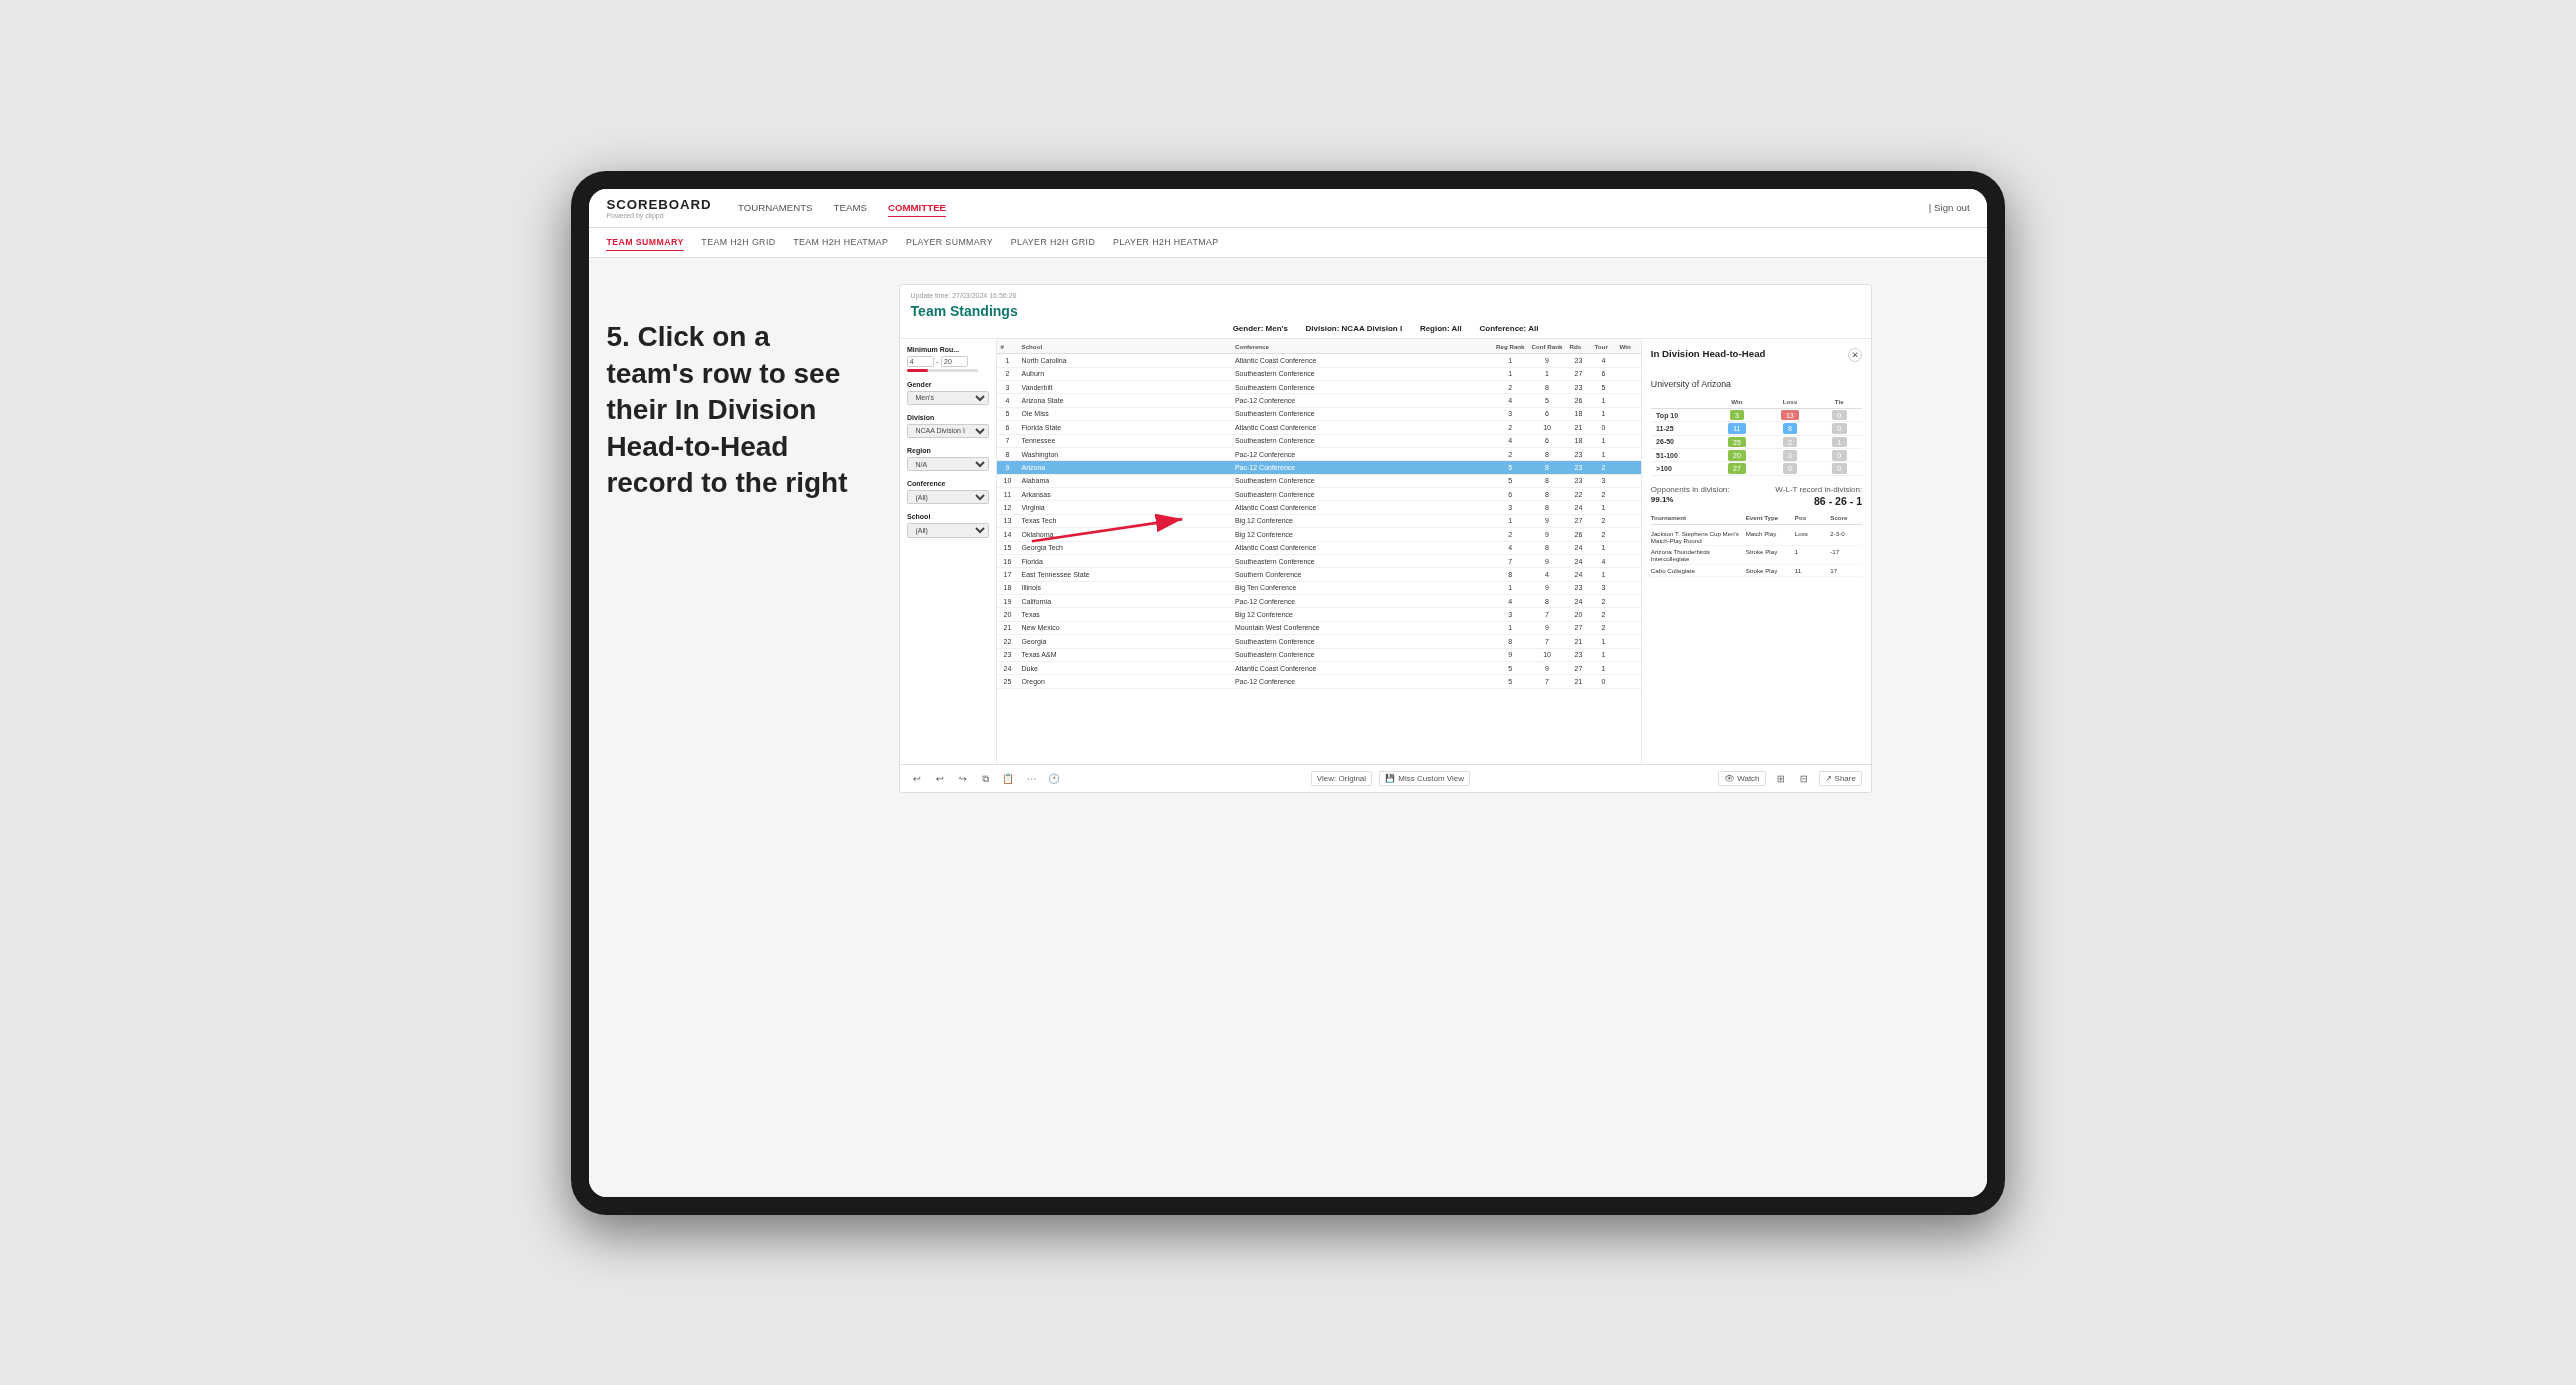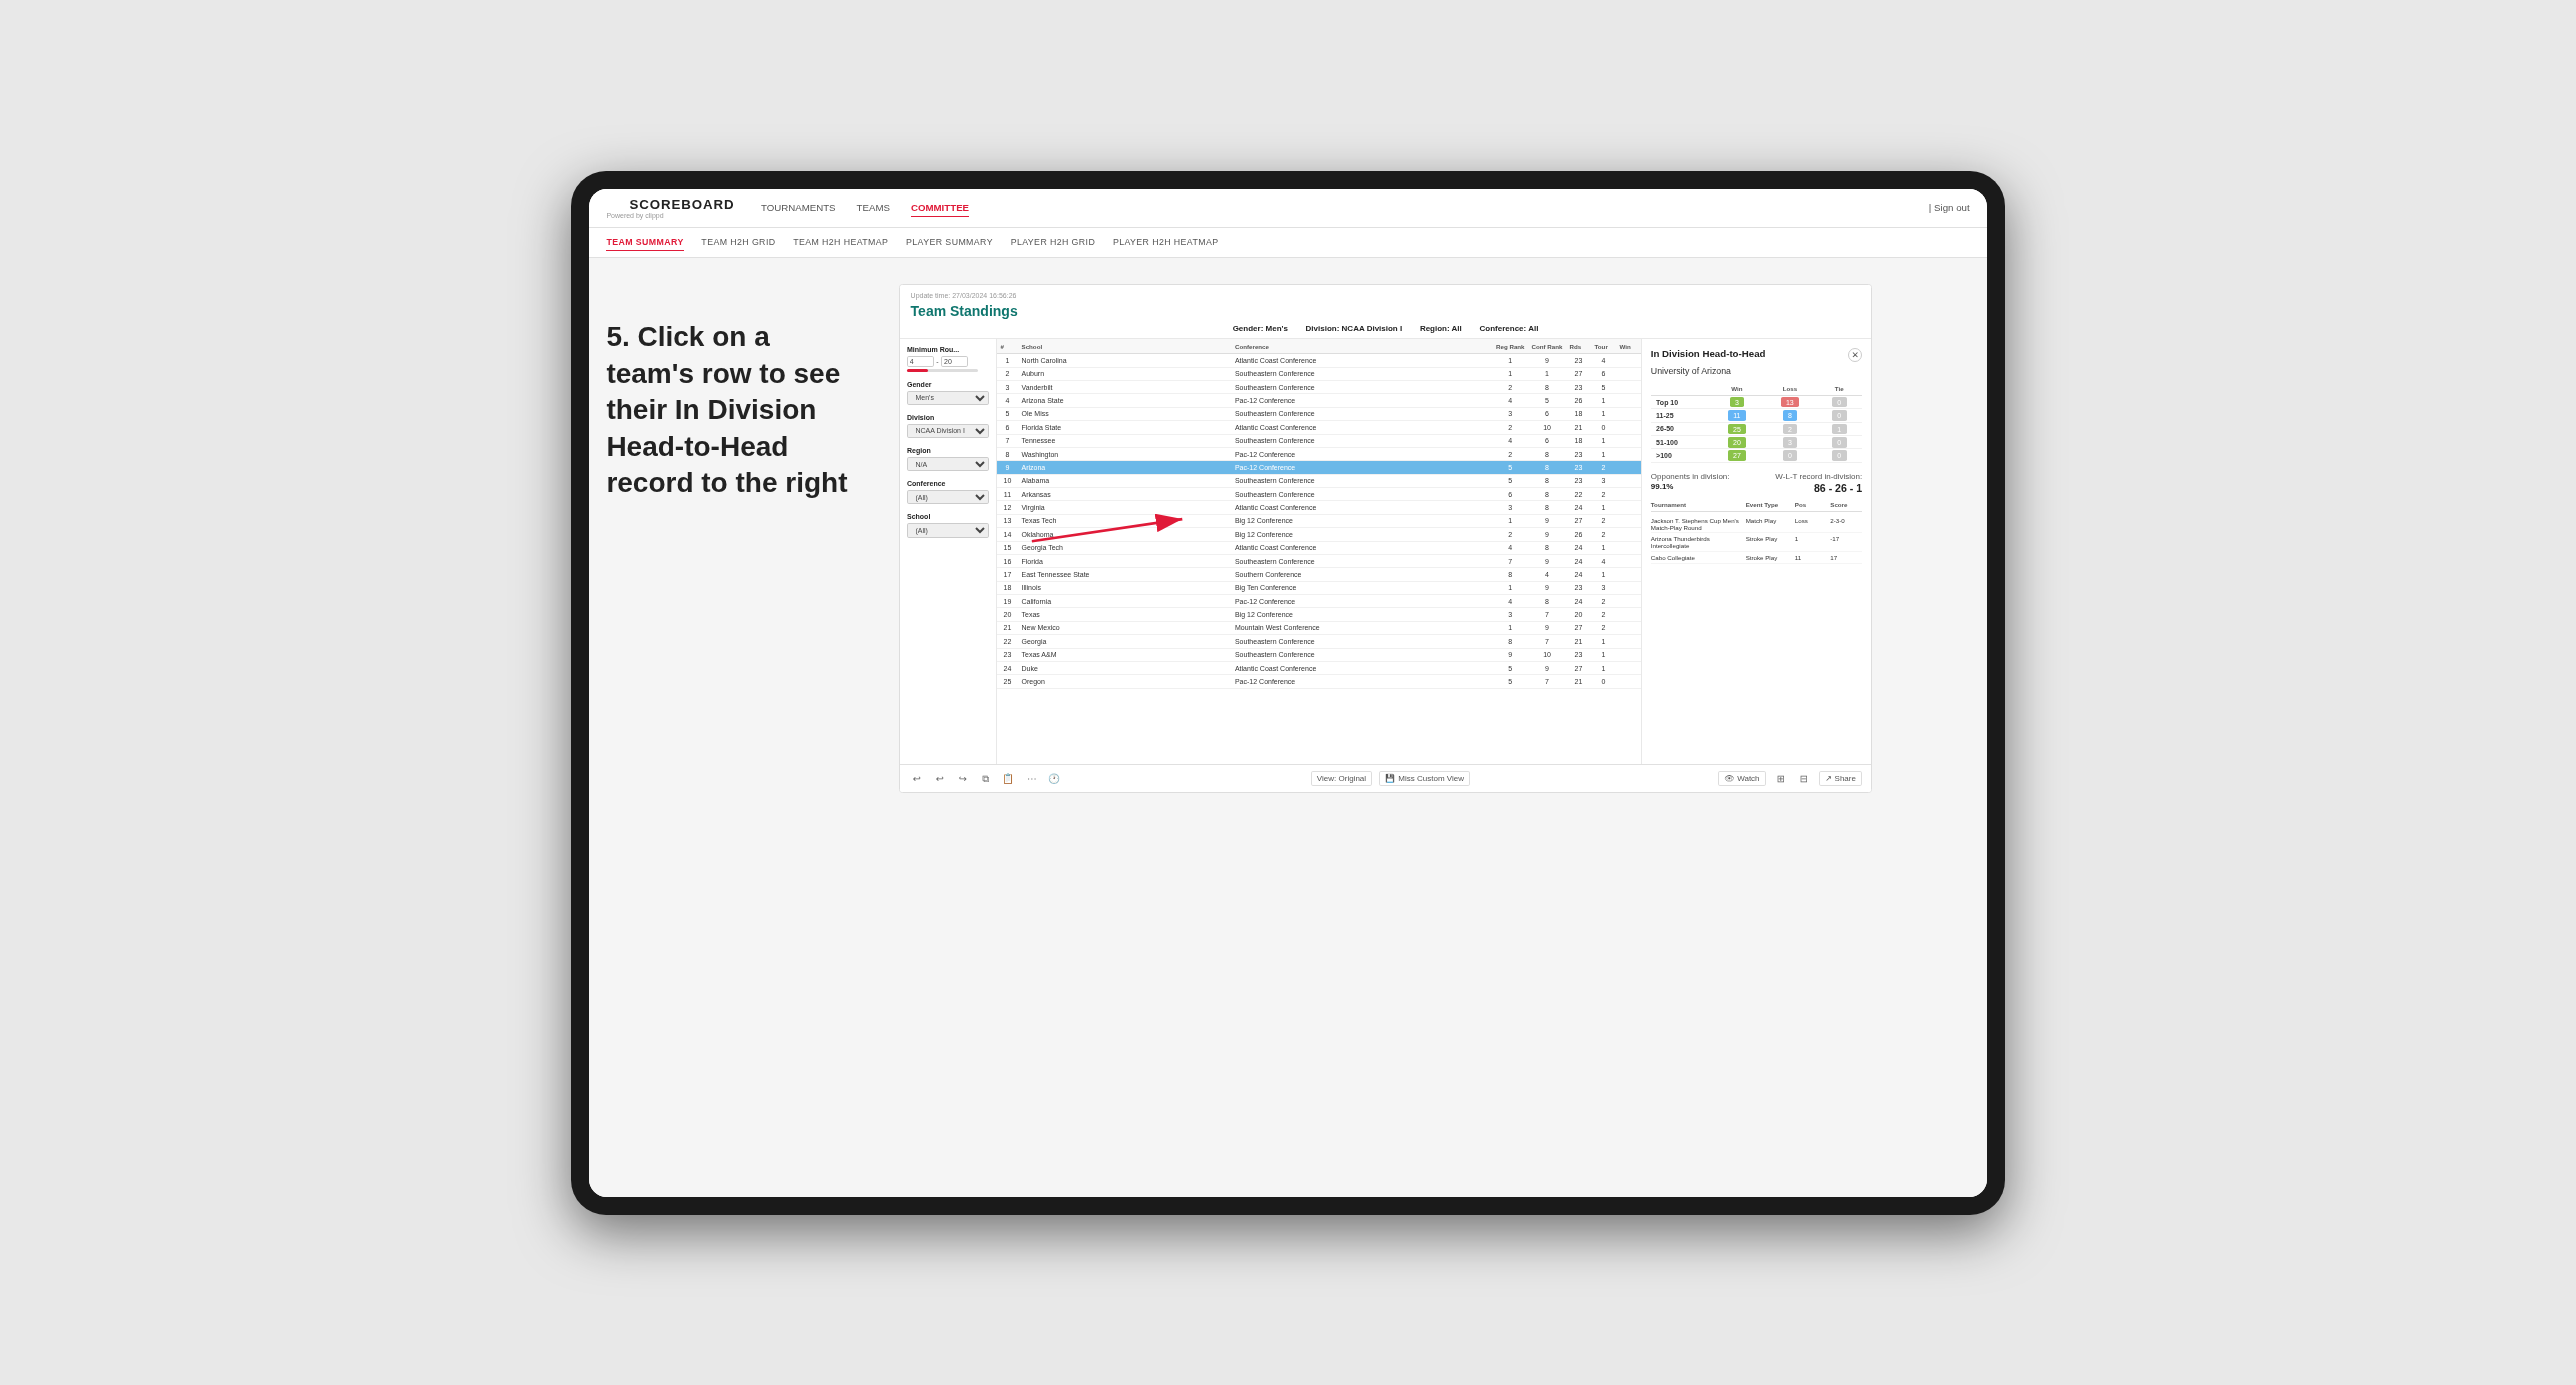--- a/index.html
+++ b/index.html
@@ -49,21 +49,20 @@
       display: flex;
       flex-direction: column;
       margin-right: 26.5px;
     }
 
     .logo-text {
       font-size: 13.3px;
       font-weight: 900;
       color: #222;
       letter-spacing: 0.9px;
-      margin-left: 23px;
     }
 
     .logo-sub {
       font-size: 7px;
       color: #999;
     }
 
     .top-nav-links {
       display: flex;
       gap: 21px;
@@ -309,21 +308,21 @@
       flex-shrink: 0;
       border-left: 0.9px solid #e8e8e8;
       padding: 8.8px;
       font-size: 7px;
     }
 
     .h2h-title {
       font-size: 9.7px;
       font-weight: 700;
       color: #222;
-      margin-bottom: 3px;
+      margin-bottom: 16px;
     }
 
     .h2h-team {
       font-size: 8.8px;
       color: #333;
       margin-bottom: 7px;
     }
 
     .h2h-close {
       float: right;

